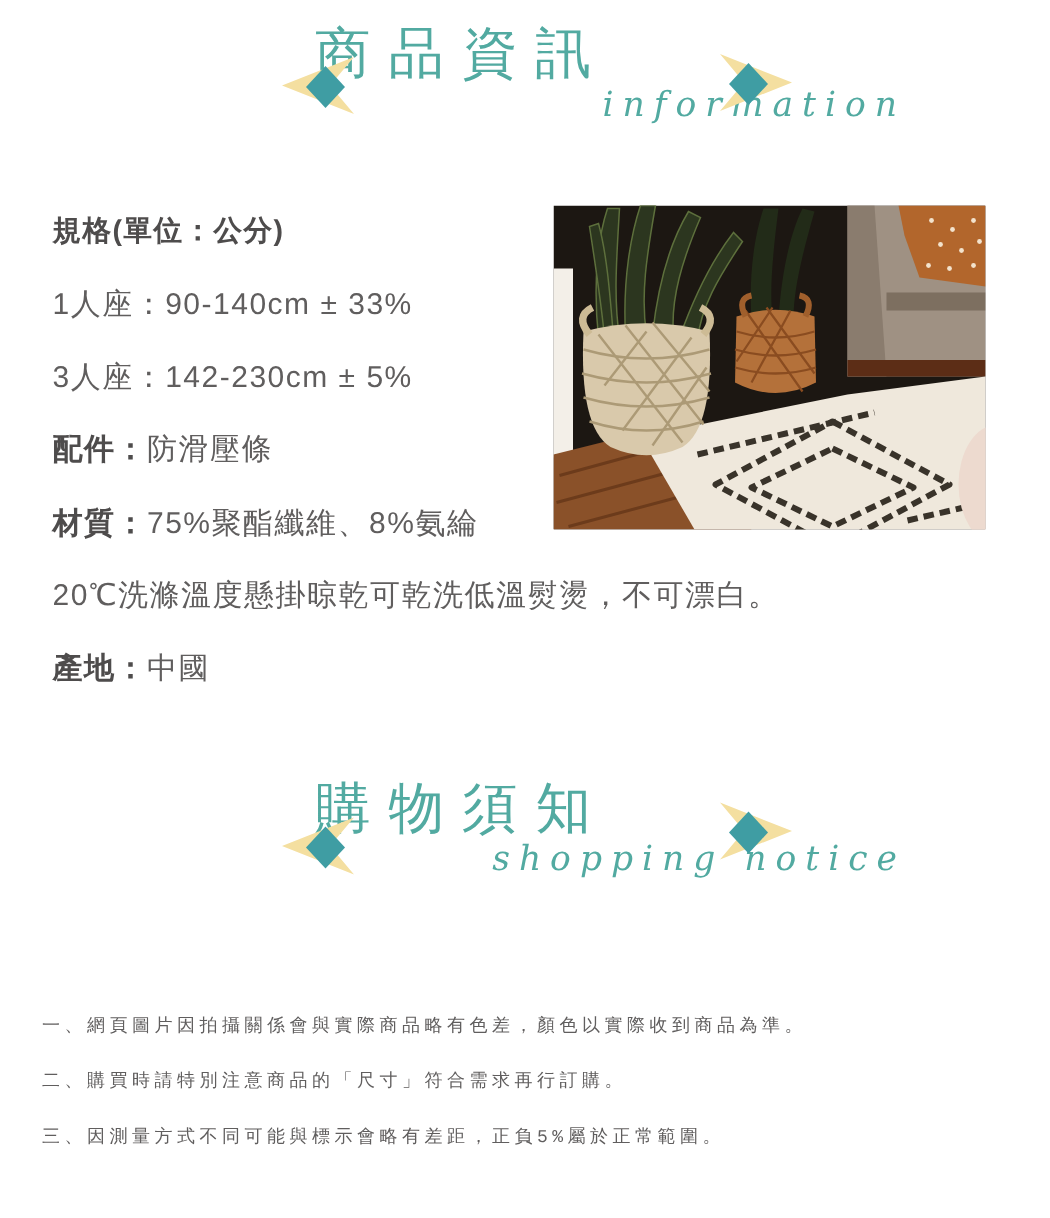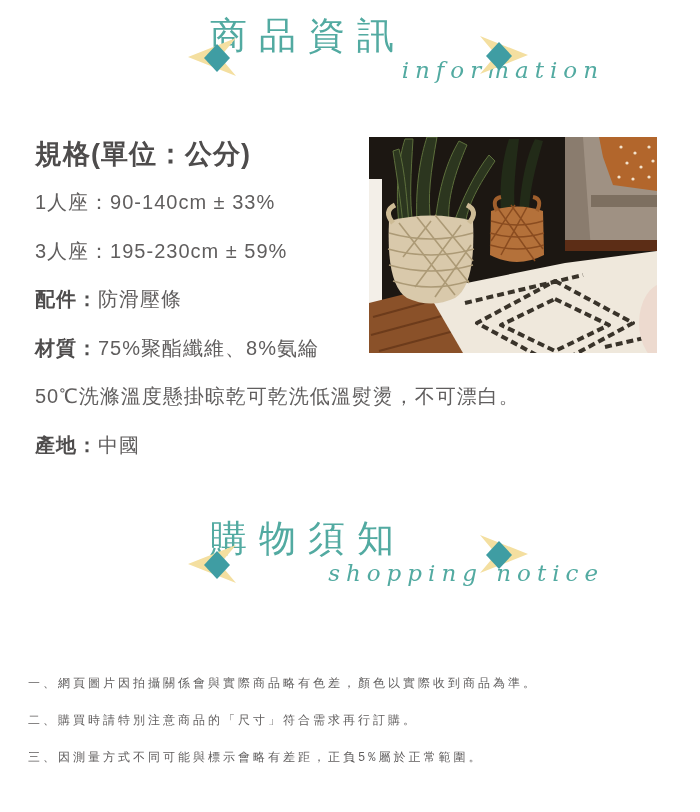--- a/index.html
+++ b/index.html
@@ -33,21 +33,21 @@
   #header-notice { top: 519px; }
   #header-notice .deco-left  { left: 186px; top: 24px; }
   #header-notice .deco-right { left: 478px; top: 14px; }
 
   .specs {
     position: absolute; left: 35px; top: 130px; width: 660px;
     color: var(--text); font-size: 20px; letter-spacing: 1px;
   }
   .spec-row { height: 48.5px; display: flex; align-items: center; white-space: nowrap; }
   .spec-row b { color: var(--label); font-weight: bold; }
-  .spec-heading { font-size: 27px; font-weight: bold; color: var(--label); }
+  .spec-heading { font-size: 19px; font-weight: bold; color: var(--label); }
 
   .photo {
     position: absolute; left: 369px; top: 137px; width: 288px; height: 216px;
   }
   .photo svg { display: block; width: 100%; height: 100%; }
 
   .notes {
     position: absolute; left: 28px; top: 666px; width: 644px;
     color: var(--text); font-size: 12px; letter-spacing: 3px; line-height: 37px; font-family: Liberation Mono, monospace;
   }
@@ -70,32 +70,32 @@
 </div>
 
 <div class="specs">
   <div class="spec-row spec-heading">規格(單位：公分)</div>
   <div class="spec-row">
       <b></b>
       <span>1人座：90-140cm ± 33%</span>
     </div>
   <div class="spec-row">
       <b></b>
-      <span>3人座：195-230cm ± 59%</span>
+      <span>3人座：142-230cm ± 5%</span>
     </div>
   <div class="spec-row">
       <b>配件：</b>
       <span>防滑壓條</span>
     </div>
   <div class="spec-row">
       <b>材質：</b>
       <span>75%聚酯纖維、8%氨綸</span>
     </div>
   <div class="spec-row">
-      <span>50℃洗滌溫度懸掛晾乾可乾洗低溫熨燙，不可漂白。</span>
+      <span>20℃洗滌溫度懸掛晾乾可乾洗低溫熨燙，不可漂白。</span>
     </div>
   <div class="spec-row">
       <b>產地：</b>
       <span>中國</span>
     </div>
 </div>
 
 <div class="photo">
   <svg viewBox="0 0 288 216" preserveAspectRatio="none">
 

